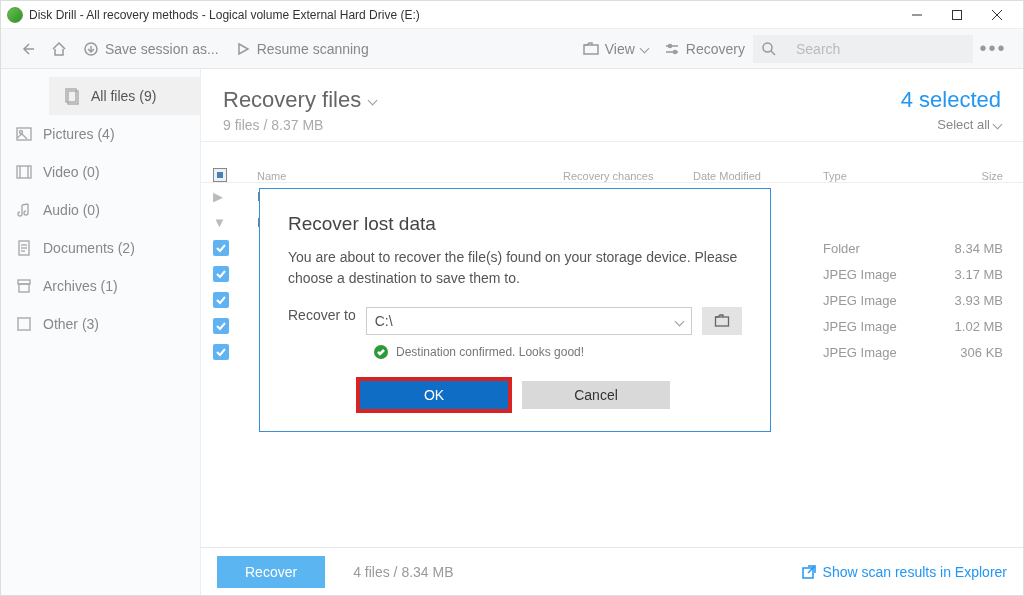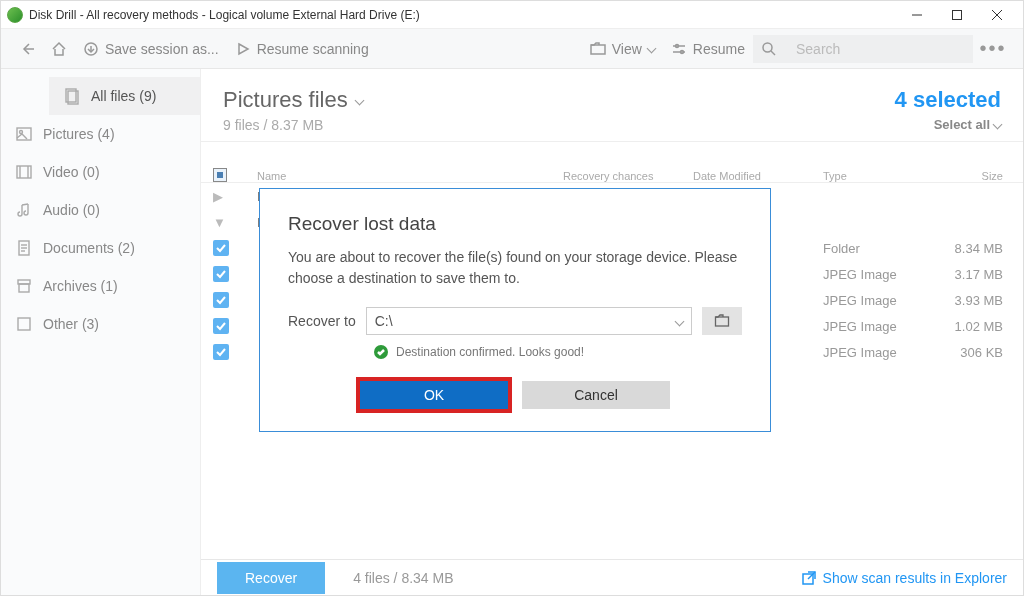--- a/index.html
+++ b/index.html
@@ -76,21 +76,21 @@
   .side-item .si-icon svg { width:18px; height:18px; stroke:#aaa; fill:none; stroke-width:1.4; }
 
   .content { flex:1; display:flex; flex-direction:column; position:relative; }
 
   .content-header {
     padding:18px 22px 8px 22px;
     display:flex; align-items:flex-start; justify-content:space-between;
   }
   .ch-left .ch-title { font-size:22px; color:#666; display:flex;align-items:center; gap:8px; }
   .ch-left .ch-sub { font-size:14px; color:#aaa; margin-top:4px; }
-  .ch-right { text-align:center;font-weight:bold; }
+  .ch-right { text-align:center; }
   .ch-right .sel { font-size:22px; color:#2196f3; }
   .ch-right .selall { font-size:13px; color:#888; margin-top:4px; display:flex;align-items:center;justify-content:flex-end; gap:4px; }
 
   .table-head {
     display:flex; align-items:flex-end; height:42px;
     border-top:1px solid #eee; border-bottom:1px solid #eee;
     font-size:11px; color:#aaa; padding-left:12px;
   }
   .th-chk { width:24px; }
   .th-name { flex:1; padding-left:20px; }
@@ -110,42 +110,42 @@
     background:#5fb3f2; display:flex;align-items:center;justify-content:center;
   }
   .row .cb svg { width:12px;height:12px; stroke:#fff; stroke-width:2; fill:none; }
   .row .name { flex:1; padding-left:20px; white-space:nowrap; overflow:hidden; }
   .row .col-date { width:130px; color:#999; }
   .row .col-type { width:110px; color:#999; }
   .row .col-size { width:90px; text-align:right; padding-right:20px; color:#999; }
 
   .footer {
     position:absolute; bottom:0; left:0; right:0;
-    height:36px; border-top:1px solid #e7e7e7;
+    height:48px; border-top:1px solid #e7e7e7;
     display:flex; align-items:center; padding:0 16px;
   }
   .footer .recover-btn {
     background:#5bb5f0; color:#fff; border:none;
     padding:8px 28px; font-size:14px;
   }
   .footer .f-stats { margin-left:28px; color:#999; font-size:14px; }
   .footer .spacer { flex:1; }
   .footer .explorer-link { color:#2196f3; font-size:14px; display:flex;align-items:center; gap:6px; }
 
   
   .dialog {
     position:absolute; left:258px; top:187px;
     width:512px; background:#fff;
     border:1px solid #3a8dd8;
     padding:24px 28px 22px 28px;
     font-size:14px; color:#555;
   }
   .dialog .dlg-title { font-size:19px; color:#444; margin-bottom:12px; }
   .dialog .dlg-body { color:#555; line-height:1.5; margin-bottom:18px; }
-  .dialog .dlg-dest { display:flex; align-items:center; gap:10px; margin-bottom:10px; }
+  .dialog .dlg-dest { display:flex; gap:10px; margin-bottom:10px; }
   .dialog .dlg-dest label { white-space:nowrap; }
   .dialog .dest-select {
     flex:1; height:28px; border:1px solid #ccc;
     display:flex; align-items:center; padding:0 8px;
     justify-content:space-between; color:#555;
   }
   .dialog .browse-btn {
     width:40px; height:28px; background:#e3e3e3;
     display:flex;align-items:center;justify-content:center;
   }
@@ -246,21 +246,21 @@
   </div>
   <div class="tb-btn">
     <span class="icon">
       <svg viewBox="0 0 16 16">
           <line x1="2" y1="5" x2="14" y2="5"></line>
           <line x1="2" y1="11" x2="14" y2="11"></line>
           <circle cx="6" cy="5" r="1.5"></circle>
           <circle cx="11" cy="11" r="1.5"></circle>
         </svg>
     </span>
-    <span>Resume</span>
+    <span>Recovery</span>
   </div>
   <div class="search">
     <span class="icon">
       <svg viewBox="0 0 16 16">
           <circle cx="6.5" cy="6.5" r="4.5"></circle>
           <line x1="10" y1="10" x2="14" y2="14"></line>
         </svg>
     </span>
     <span style="margin-left:19px;">Search</span>
   </div>
@@ -338,21 +338,21 @@
           </svg>
         </span>
       <span>Other (3)</span>
     </div>
   </div>
 
   <div class="content">
     <div class="content-header">
       <div class="ch-left">
         <div class="ch-title">
-          <span>Pictures files</span>
+          <span>Recovery files</span>
           <span class="chev"></span>
         </div>
         <div class="ch-sub">9 files / 8.37 MB</div>
       </div>
       <div class="ch-right">
         <div class="sel">4 selected</div>
         <div class="selall">
           <span>Select all</span>
           <span class="chev"></span>
         </div>

